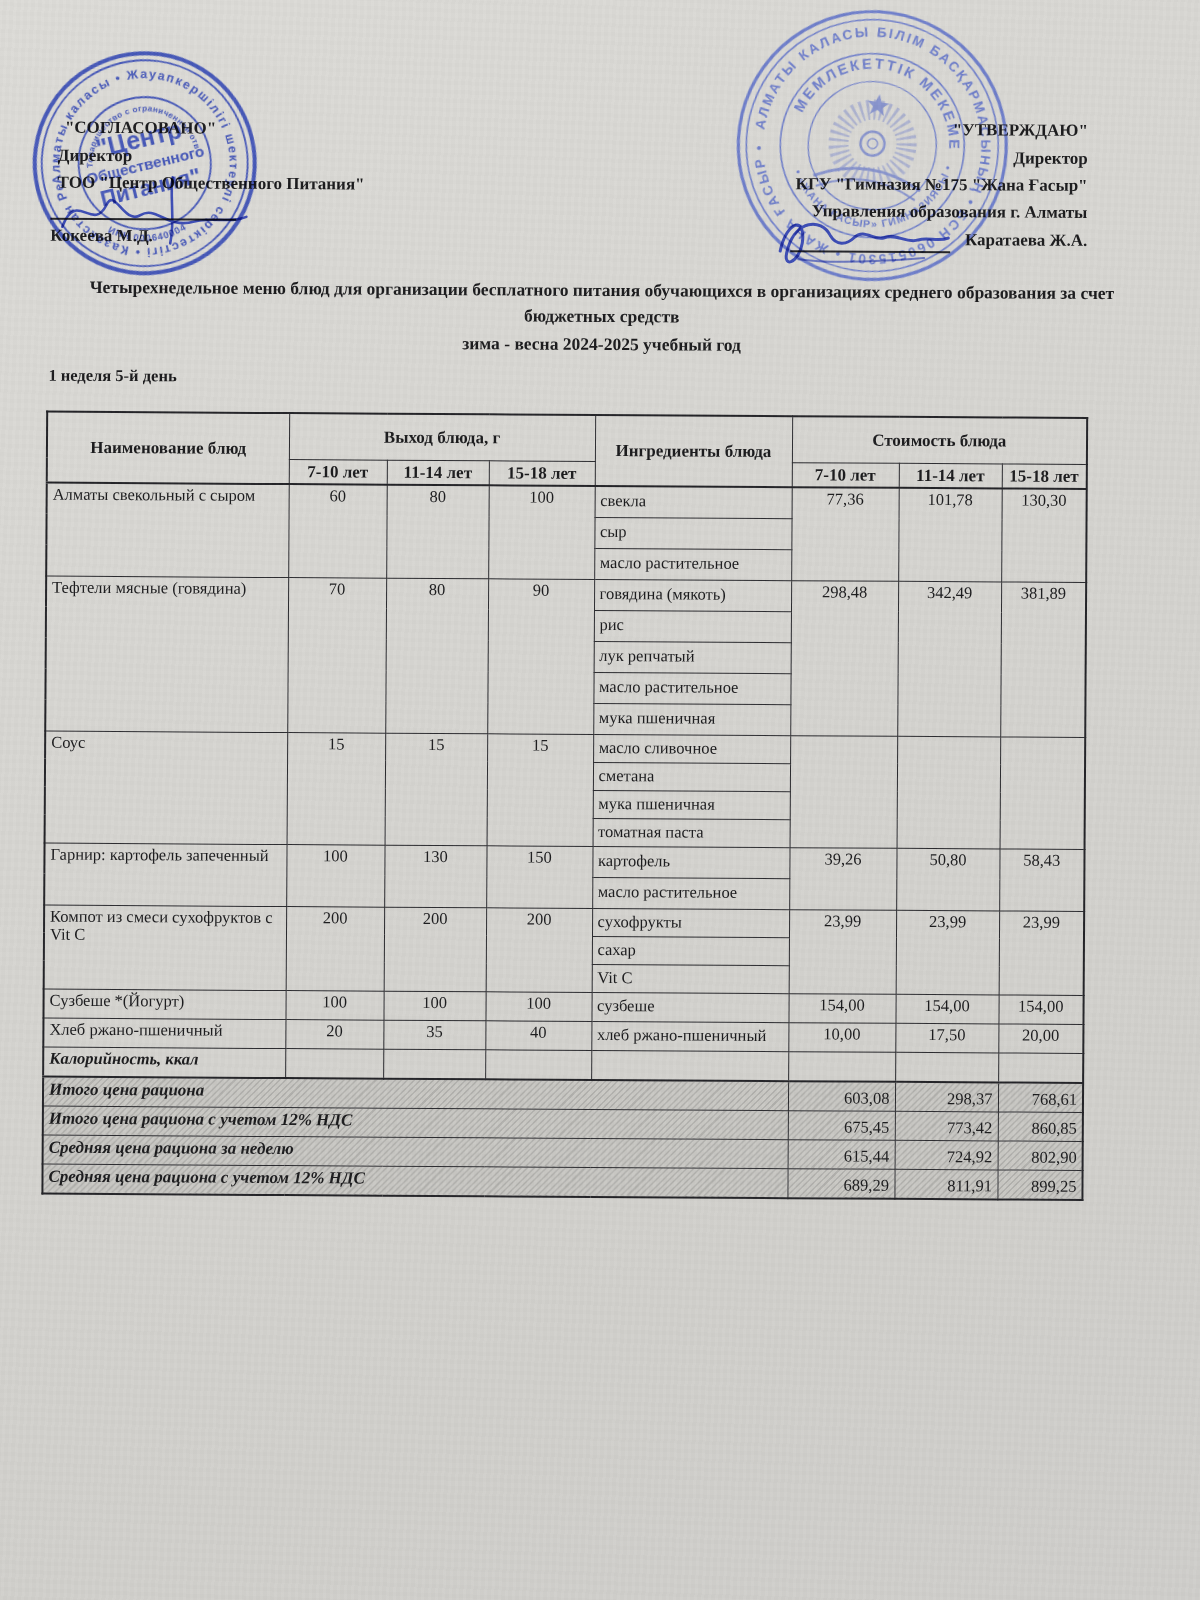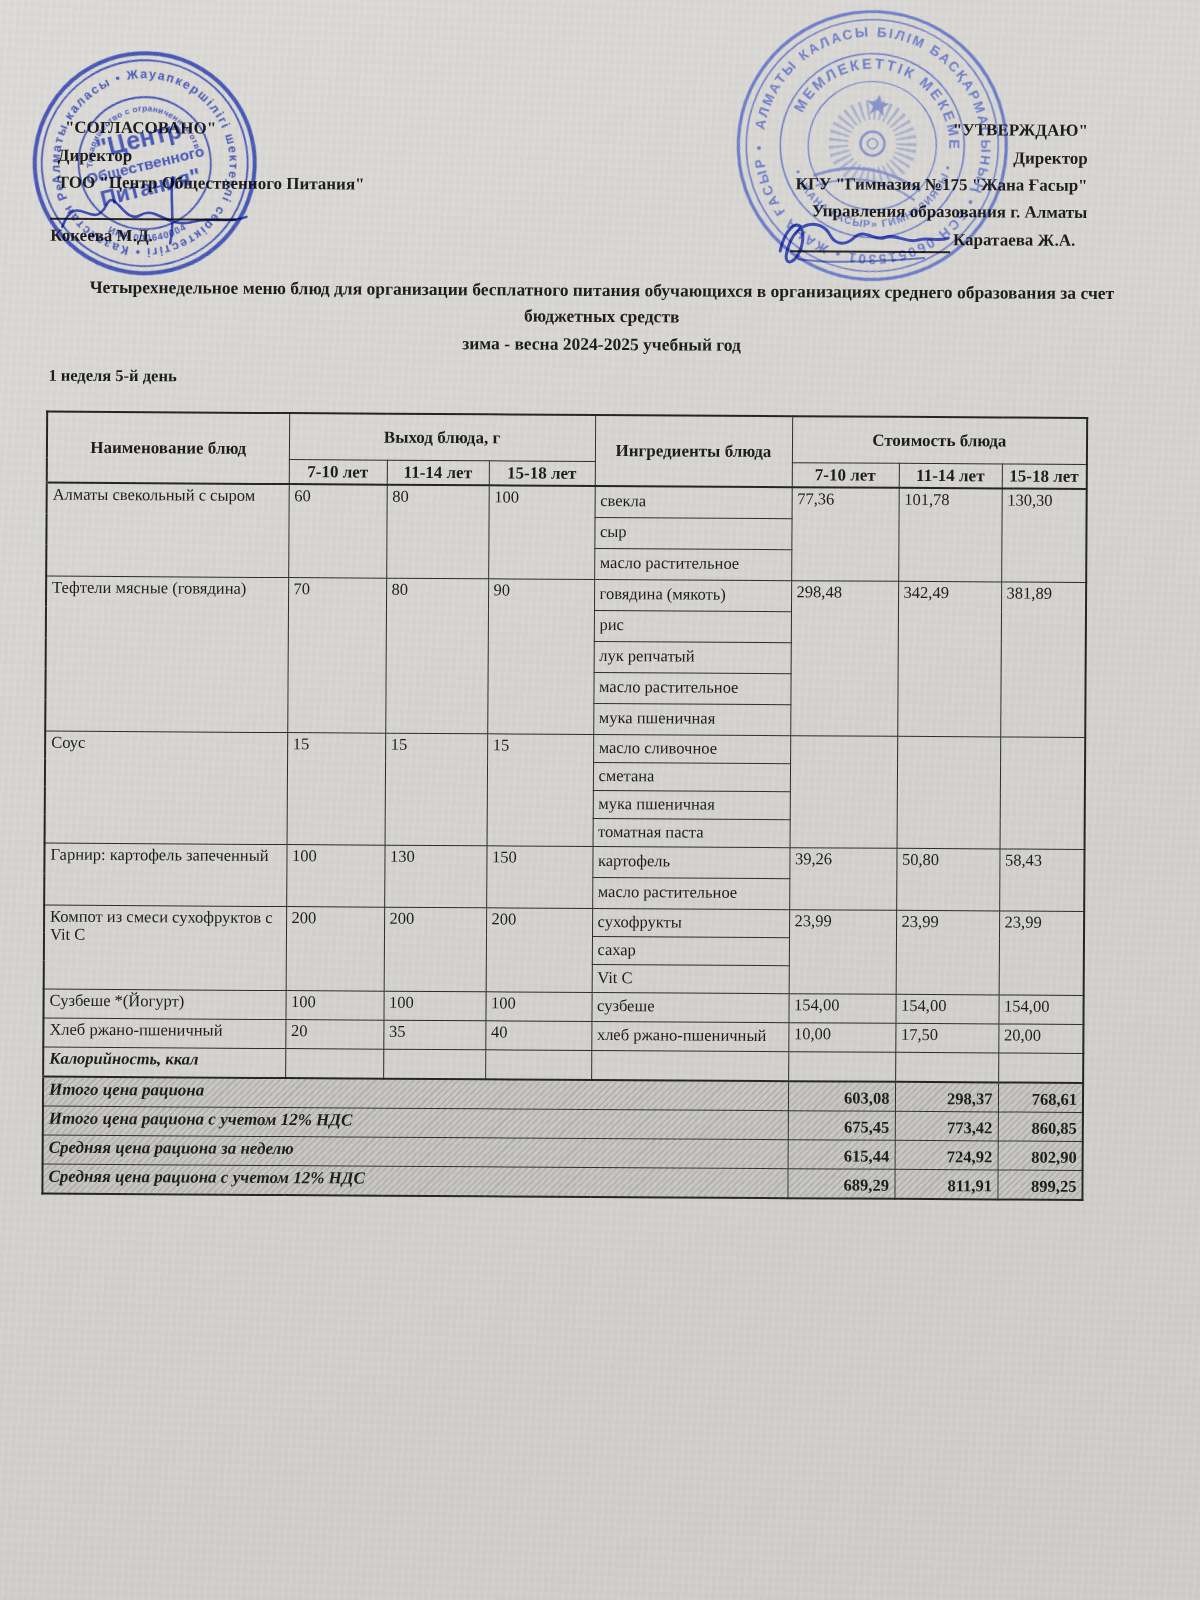--- a/index.html
+++ b/index.html
@@ -34,30 +34,30 @@
     border-collapse:collapse; table-layout:fixed;
     font-size:16.5px; line-height:1.12;
   }
   table.menu { border:2.6px solid #242428; }
   .menu th, .menu td { border:1.8px solid #2c2c30; padding:2px 5px; overflow:hidden; }
   .menu thead th { font-weight:bold; font-size:17px; text-align:center; vertical-align:middle; }
   .menu thead { border-bottom:2.6px solid #242428; }
   .rh-hdr1 { height:46px; } .rh-hdr2 { height:22px; }
   .rh26 td { height:26px; } .rh23 td { height:23px; } .rh24 td { height:24px; }
   .c-name { text-align:left; vertical-align:top; padding-top:3px; }
-  .c-num  { text-align:left; vertical-align:top; padding-top:3px; }
+  .c-num  { text-align:center; vertical-align:top; padding-top:3px; }
   .c-ing  { text-align:left; vertical-align:middle; }
   .c-cal  { font-weight:bold;font-style:italic; }
   tr.sumrow td {
     background-color:#c8c7c3;
     background-image:repeating-linear-gradient(135deg, rgba(70,70,68,.18) 0 1.5px, rgba(210,209,205,.12) 1.5px 4.5px);
   }
   tr.sum-first td { border-top:2.4px solid #242428; }
   .sum-label { font-weight:bold; font-style:italic; font-size:17px; vertical-align:top; padding-left:8px; }
-  .sum-val { font-weight:bold; text-align:right; vertical-align:bottom; padding-right:9px; padding-bottom:1px; }
+  .sum-val { font-weight:normal; text-align:right; vertical-align:bottom; padding-right:9px; padding-bottom:1px; }
 
   
   .stamp { position:absolute; mix-blend-mode:multiply; filter:blur(.35px); }
   .stamp-left { left:26px; top:50px; opacity:.88; transform:rotate(-14deg); }
   .stamp-right { left:697px; top:-4px; opacity:.78; transform:rotate(8deg); }
   .sig { position:absolute; mix-blend-mode:multiply; opacity:.9; }
 </style>
 </head>
 <body>
 
@@ -68,21 +68,21 @@
     <div class="abs hdr-line" style="left:55px; top:149px;">Директор</div>
     <div class="abs hdr-line" style="left:55px; top:176px;">ТОО "Центр Общественного Питания"</div>
     <div class="ink-line" style="left:48px; top:221px; width:186px;"></div>
     <div class="abs hdr-line" style="left:48px; top:229px;">Кокеева М.Д.</div>
 
     <div class="abs hdr-line right-align" style="right:115px; top:118px;">"УТВЕРЖДАЮ"</div>
     <div class="abs hdr-line right-align" style="right:115px; top:146px;">Директор</div>
     <div class="abs hdr-line right-align" style="right:115px; top:173px;">КГУ  "Гимназия №175 "Жана  Ғасыр"</div>
     <div class="abs hdr-line right-align" style="right:115px; top:200px;">Управления образования г. Алматы</div>
     <div class="ink-line" style="left:788px; top:249px; width:160px;"></div>
-    <div class="abs hdr-line right-align" style="right:127px; top:228px;">Каратаева Ж.А.</div>
+    <div class="abs hdr-line right-align" style="right:115px; top:228px;">Каратаева Ж.А.</div>
 
     <div class="abs title-block">Четырехнедельное меню блюд для организации бесплатного питания обучающихся в организациях среднего образования за счет бюджетных средств</div>
     <div class="abs subtitle">зима - весна 2024-2025 учебный год</div>
     <div class="abs week-note">1 неделя 5-й день</div>
 
     <table class="menu">
       <colgroup>
         <col style="width:242px">
           <col style="width:98px">
           <col style="width:102px">

